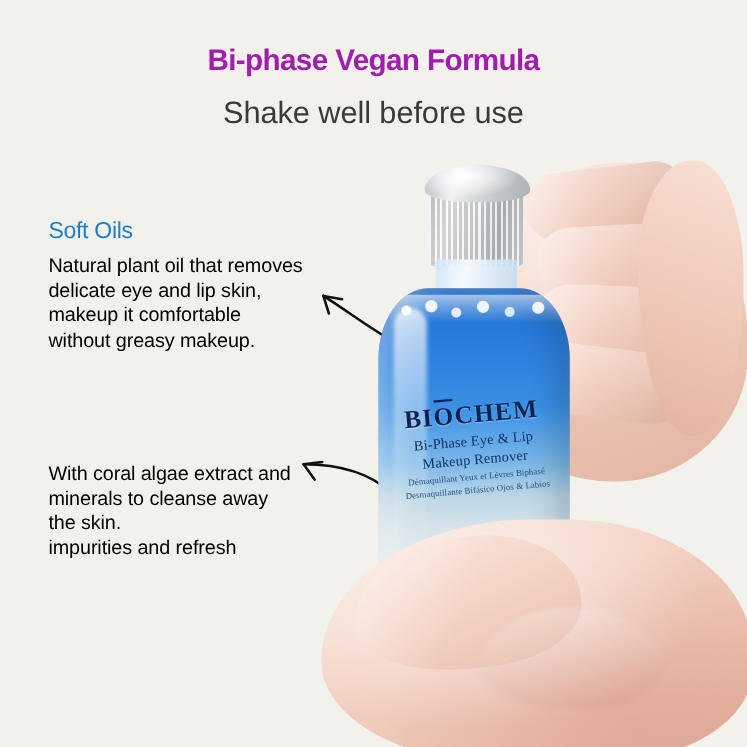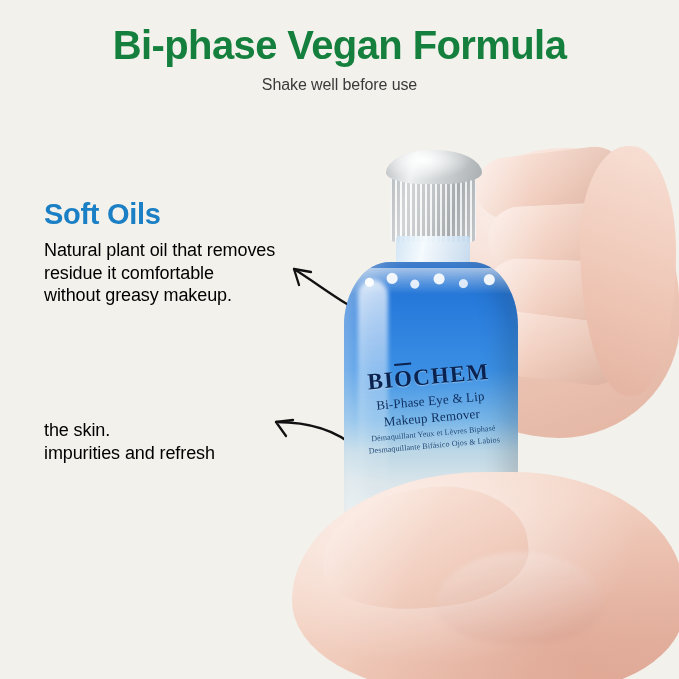--- a/index.html
+++ b/index.html
@@ -24,46 +24,46 @@
 
   
   .header {
     position: absolute;
     top: 24px;
     left: 0;
     width: 679px;
     text-align: center;
   }
   .title {
-    font-size: 40px;
+    font-size: 27px;
     font-weight: bold;
-    color: #15803d;
+    color: #a21caf;
     letter-spacing: -0.6px;
     line-height: 1.08;
-    margin: 0;
+    margin: 17px;
   }
   .subtitle {
-    font-size: 16px;
+    font-size: 28px;
     color: #3a3a3a;
     margin-top: 9px;
     letter-spacing: -0.1px;
   }
 
   
   .feature {
     position: absolute;
     left: 44px;
     width: 268px;
   }
   .feature-oils { top: 198px; }
   .feature-water { top: 419px; }
 
   .feature-heading {
-    font-size: 29px;
-    font-weight: bold;
+    font-size: 21px;
+    font-weight: normal;
     color: #1a7fc4;
     letter-spacing: -0.3px;
     margin: 0 0 8px 0;
   }
   .feature-body {
     font-size: 18px;
     line-height: 22.5px;
     color: #000000;
     letter-spacing: -0.1px;
   }
@@ -323,27 +323,30 @@
 
   <div class="header">
     <div class="title">Bi-phase Vegan Formula</div>
     <div class="subtitle">Shake well before use</div>
   </div>
 
   <div class="feature feature-oils">
     <div class="feature-heading">Soft Oils</div>
     <div class="feature-body">
       <span class="ln">Natural plant oil that removes</span>
-      <span class="ln">residue it comfortable</span>
+      <span class="ln">delicate eye and lip skin,</span>
+      <span class="ln">makeup it comfortable</span>
       <span class="ln">without greasy makeup.</span>
     </div>
   </div>
 
   <div class="feature feature-water">
     <div class="feature-body">
+      <span class="ln">With coral algae extract and</span>
+      <span class="ln">minerals to cleanse away</span>
       <span class="ln">the skin.</span>
       <span class="ln">impurities and refresh</span>
     </div>
   </div>
 
   <svg class="arrow-svg arrow-oils" width="90" height="62" viewBox="0 0 90 62">
     <path d="M86 58 C 62 50, 38 30, 8 11" stroke="#111111" stroke-width="2.3" fill="none" stroke-linecap="round"></path>
     <path d="M8 11 L 25 14 M8 11 L 13 27" stroke="#111111" stroke-width="2.3" fill="none" stroke-linecap="round"></path>
   </svg>
 

